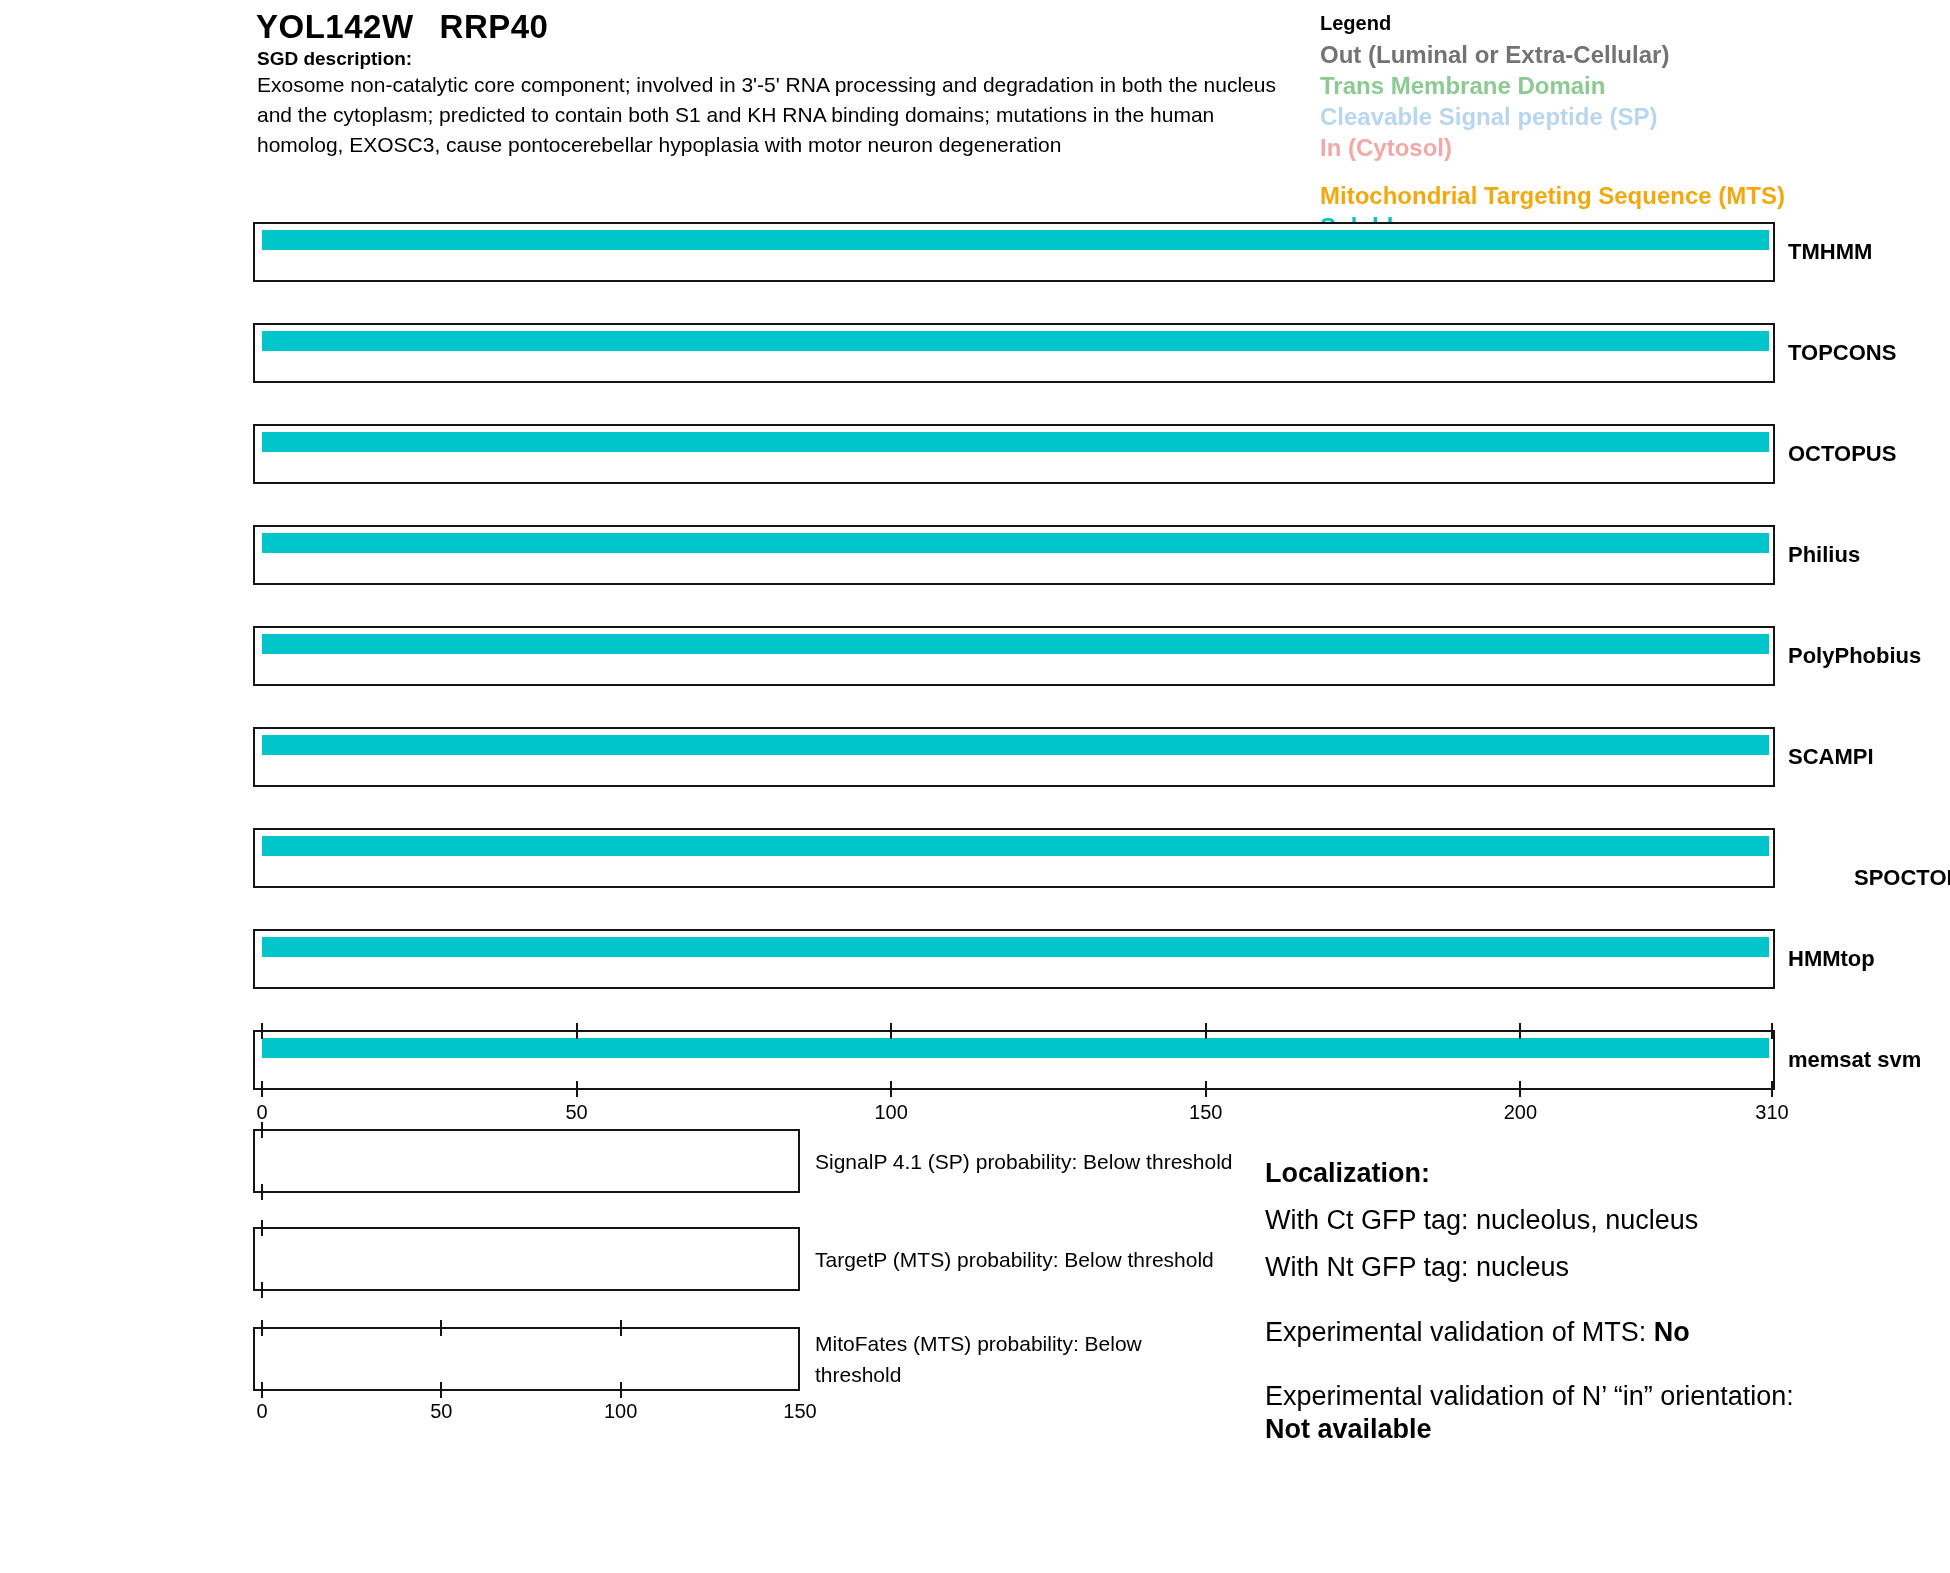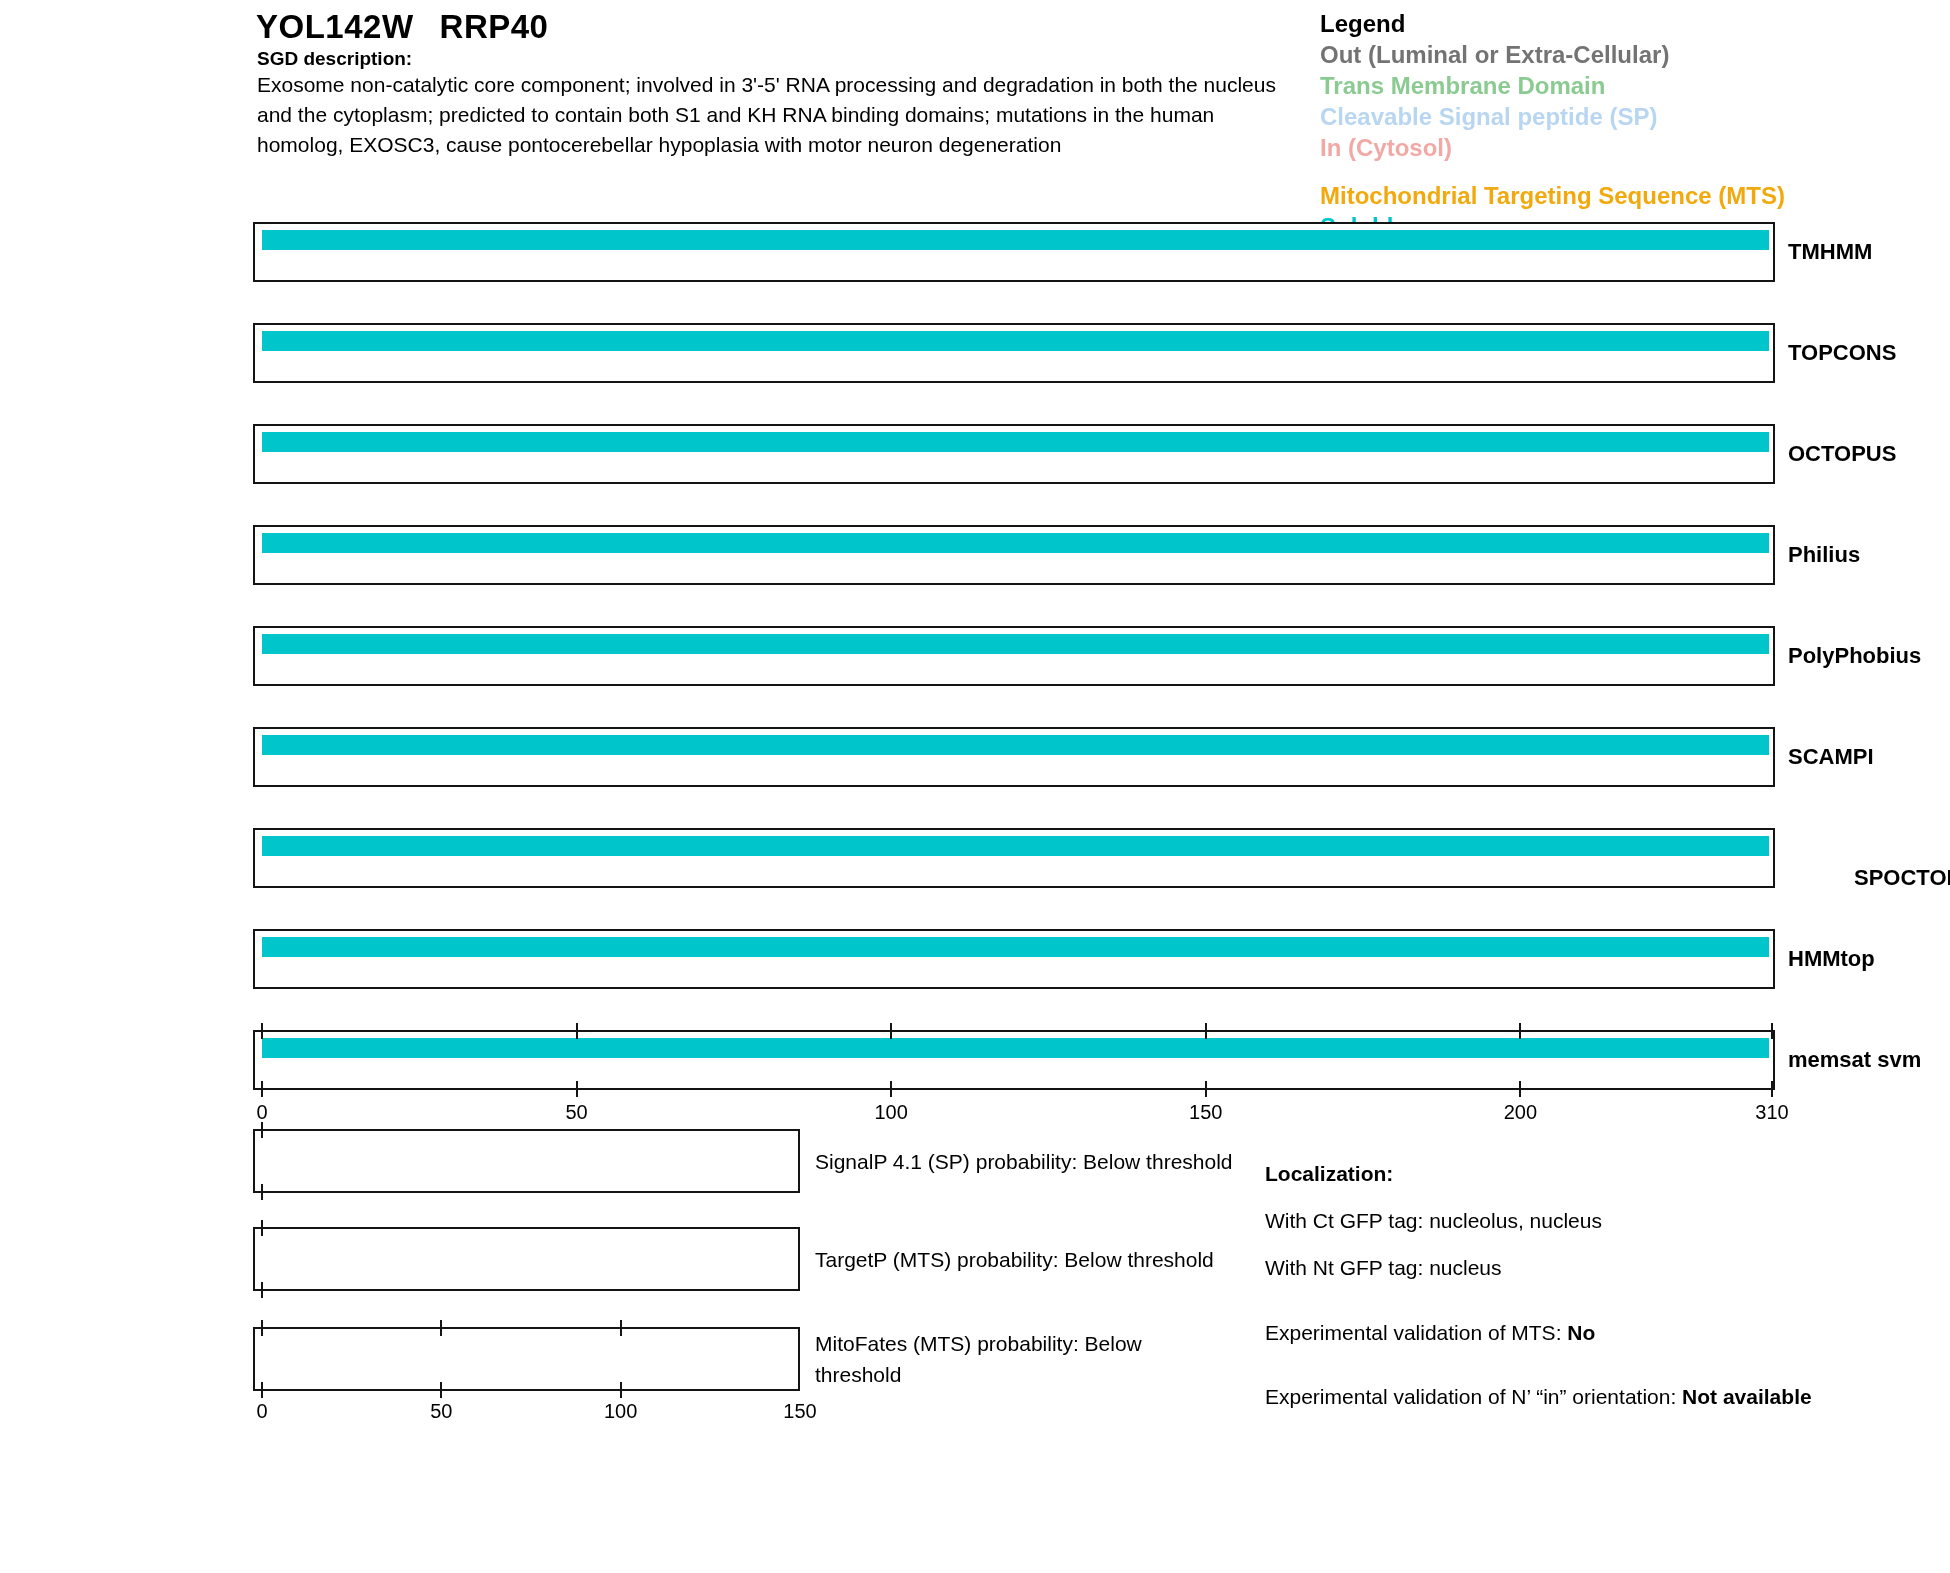--- a/index.html
+++ b/index.html
@@ -6,29 +6,29 @@
   #canvas{
     position:relative;width:1950px;height:1573px;background:#ffffff;
     font-family:"Liberation Sans", sans-serif;color:#000;overflow:hidden;
   }
   .abs{position:absolute;}
   .title{left:256px;top:8px;font-size:33px;font-weight:bold;letter-spacing:.5px;}
   .title .protein{margin-left:26px;}
   .sgd-heading{left:257px;top:48px;font-size:19px;font-weight:bold;}
   .sgd-desc{left:257px;top:70px;font-size:21px;line-height:30px;}
   .legend{left:1320px;top:8px;}
-  .legend-title{font-size:24px;font-weight:bold;line-height:31px;}
+  .legend-title{font-size:20px;font-weight:bold;line-height:31px;}
   .legend-entry{font-size:24px;font-weight:bold;line-height:31px;white-space:nowrap;}
   .track-box{position:absolute;box-sizing:border-box;border:2px solid #141414;background:#fff;}
   .track-bar{position:absolute;height:20px;top:6px;}
   .track-label{position:absolute;font-size:22px;font-weight:bold;transform:translateY(-50%);white-space:nowrap;line-height:1;}
   .tick{position:absolute;width:2px;background:#141414;}
   .axis-num{position:absolute;font-size:20px;transform:translateX(-50%);line-height:1;}
   .plot-caption{position:absolute;font-size:21px;line-height:31px;transform:translateY(-50%);}
-  .rc-line{position:absolute;font-size:21px;line-height:33px;}
+  .rc-line{position:absolute;font-size:27px;line-height:33px;}
   .bold{font-weight:bold;}
 </style>
 </head>
 <body>
 
 <div id="canvas">
 
   <div class="abs title">
     <span class="gene">YOL142W</span><span class="protein">RRP40</span>
   </div>

